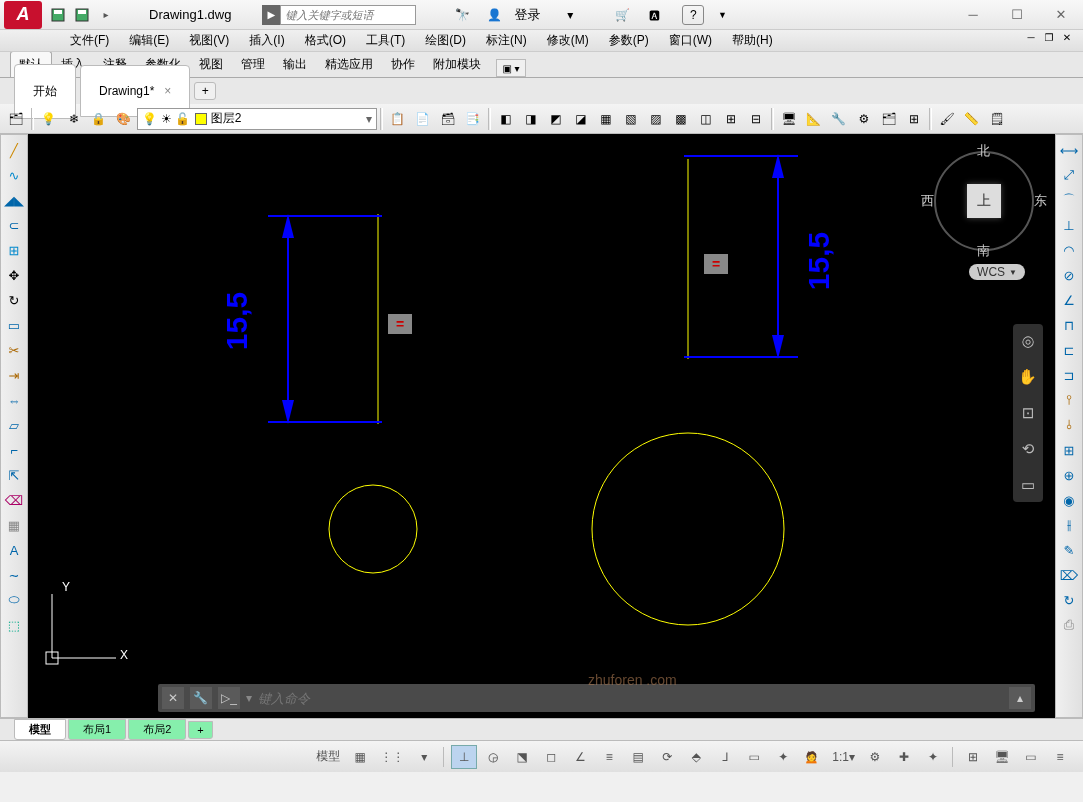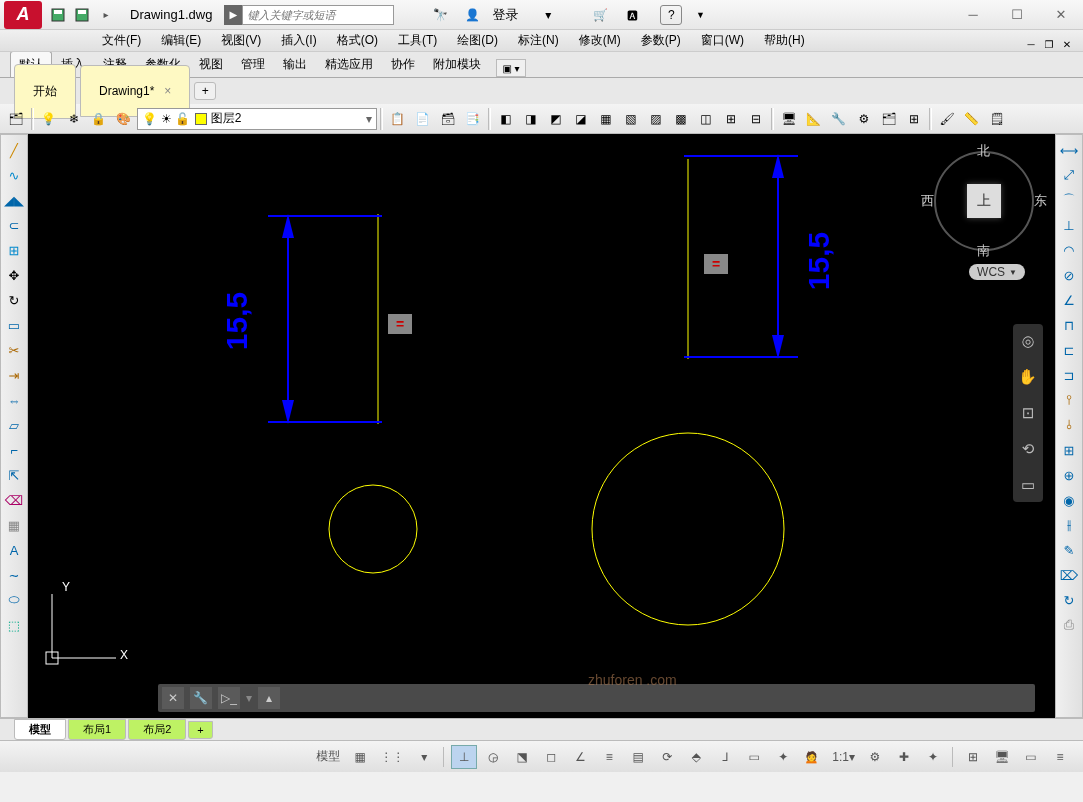--- a/index.html
+++ b/index.html
@@ -1,35 +1,35 @@
 <!DOCTYPE html>
 <html><head>
 <meta charset="utf-8">
 <style>
 *{margin:0;padding:0;box-sizing:border-box;font-family:"Microsoft YaHei",Arial,sans-serif;font-size:12px;user-select:none}
 body{width:1083px;height:802px;background:#f0f0f0;overflow:hidden;position:relative}
 .titlebar{height:30px;background:linear-gradient(#f8f8f8,#e8e8e8);display:flex;align-items:center;border-bottom:1px solid #ccc}
 .logo{width:38px;height:28px;background:#c8102e;color:#fff;font-weight:bold;font-size:18px;display:flex;align-items:center;justify-content:center;border-radius:3px;margin:1px 4px;font-style:italic}
 .qat-btn{width:24px;height:24px;display:flex;align-items:center;justify-content:center;cursor:pointer}
-.title-text{margin:0 12px;font-size:13px}
+.title-text{margin:0 31px;font-size:13px}
 .search-arrow{width:18px;height:20px;background:#666;color:#fff;display:flex;align-items:center;justify-content:center;font-size:10px}
-.search-box{width:152px;height:20px;border:1px solid #999;padding:0 4px;color:#888;font-style:italic;font-size:11px}
+.search-box{width:136px;height:20px;border:1px solid #999;padding:0 4px;color:#888;font-style:italic;font-size:11px}
 .title-icon{width:28px;height:24px;display:flex;align-items:center;justify-content:center;cursor:pointer;margin:0 2px}
 .login-text{margin:0 4px;font-size:13px}
 .win-btn{width:44px;height:28px;display:flex;align-items:center;justify-content:center;cursor:pointer;font-size:13px;color:#666}
-.menubar{height:22px;background:linear-gradient(#f0f0f0,#e0e0e0);display:flex;align-items:flex-end;padding-left:92px;border-bottom:1px solid #ccc;position:relative}
+.menubar{height:22px;background:linear-gradient(#f0f0f0,#e0e0e0);display:flex;align-items:flex-start;padding-left:60px;border-bottom:1px solid #ccc;position:relative}
 .menu-item{padding:2px 10px;cursor:pointer;font-size:12px}
 .menu-right{position:absolute;right:8px;display:flex;gap:2px}
 .menu-right span{width:16px;height:14px;display:inline-flex;align-items:center;justify-content:center;font-size:10px;cursor:pointer}
 .ribbon-tabs{height:26px;background:#e8e8e8;display:flex;align-items:end;padding-left:10px;border-bottom:1px solid #aaa}
 .ribbon-tab{padding:4px 8px;cursor:pointer;font-size:12px;border:1px solid transparent;border-bottom:none}
 .ribbon-tab.active{background:#f8f8f8;border-color:#aaa;border-radius:3px 3px 0 0}
 .ribbon-extra{width:30px;display:flex;align-items:center;justify-content:center;border:1px solid #bbb;margin-left:6px;height:18px;background:#f0f0f0;font-size:10px}
 .file-tabs{height:26px;background:#e8e8e8;display:flex;align-items:center;padding-left:14px;gap:4px}
-.file-tab{padding:18px 18px;background:#fef9c3;border:1px solid #bbb;border-radius:4px 4px 0 0;cursor:pointer;font-size:12px;display:flex;align-items:flex-end;gap:10px}
+.file-tab{padding:18px 18px;background:#ffffff;border:1px solid #bbb;border-radius:4px 4px 0 0;cursor:pointer;font-size:12px;display:flex;align-items:flex-end;gap:10px}
 .file-tab .close{color:#888;font-size:12px}
 .new-tab{width:22px;height:18px;border:1px solid #bbb;background:#f0f0f0;border-radius:3px;display:flex;align-items:center;justify-content:center;cursor:pointer}
 .toolbar-row{height:30px;background:linear-gradient(#f4f4f4,#e4e4e4);display:flex;align-items:center;border-bottom:1px solid #bbb;padding:0 4px;gap:1px}
 .tb-btn{width:24px;height:24px;display:flex;align-items:center;justify-content:center;cursor:pointer;border:1px solid transparent}
 .tb-sep{width:3px;height:22px;border-left:1px solid #bbb;border-right:1px solid #fff;margin:0 2px}
 .layer-combo{width:240px;height:22px;border:1px solid #999;background:#fff;display:flex;align-items:center;padding:0 4px;gap:4px}
 .layer-swatch{width:12px;height:12px;background:#ff0;border:1px solid #666}
 .layer-combo .arrow{margin-left:auto;color:#666}
 .workspace{position:relative;height:584px;display:flex}
 .left-palette,.right-palette{width:28px;background:linear-gradient(90deg,#f0f0f0,#e0e0e0);display:flex;flex-direction:column;align-items:center;padding-top:4px;gap:3px;border:1px solid #bbb}
@@ -42,21 +42,21 @@
 .wcs-badge{position:absolute;top:130px;right:30px;background:#ccc;color:#333;padding:1px 8px;border-radius:9px;font-size:11px;display:flex;align-items:center;gap:4px}
 .nav-bar{position:absolute;right:12px;top:190px;width:30px;background:rgba(120,120,120,.4);border-radius:4px;display:flex;flex-direction:column;align-items:center;padding:6px 0;gap:14px}
 .nav-btn{width:22px;height:22px;color:#bbb;display:flex;align-items:center;justify-content:center;font-size:15px}
 .dim-text{position:absolute;color:#00f;font-size:30px;font-weight:bold;transform:rotate(-90deg)}
 .constraint-badge{position:absolute;width:24px;height:20px;background:#888;color:#c00;display:flex;align-items:center;justify-content:center;font-size:14px;font-weight:bold}
 .ucs-icon{position:absolute;bottom:46px;left:10px;color:#fff;font-size:12px}
 .cmd-line{position:absolute;bottom:6px;left:130px;right:20px;height:28px;background:#4a4a4a;display:flex;align-items:center;gap:6px;padding:0 4px;border-radius:2px}
 .cmd-btn{width:22px;height:22px;background:#5a5a5a;color:#ccc;display:flex;align-items:center;justify-content:center;font-size:12px}
 .cmd-input{flex:1;background:transparent;border:none;color:#aaa;font-style:italic;font-size:13px}
 .layout-tabs{height:22px;background:#e8e8e8;display:flex;align-items:center;padding-left:14px;gap:2px;border-top:1px solid #bbb}
-.layout-tab{padding:2px 14px;border:1px solid #bbb;background:#bef264;cursor:pointer;font-size:11px;border-radius:0 0 3px 3px}
+.layout-tab{padding:2px 14px;border:1px solid #bbb;background:#86efac;cursor:pointer;font-size:11px;border-radius:0 0 3px 3px}
 .layout-tab.active{background:#fff;font-weight:bold}
 .statusbar{height:32px;background:linear-gradient(#f4f4f4,#e0e0e0);display:flex;align-items:center;justify-content:flex-end;padding:0 10px;gap:3px;border-top:1px solid #bbb}
 .status-btn{min-width:26px;height:24px;display:flex;align-items:center;justify-content:center;cursor:pointer;border:1px solid transparent;padding:0 3px;color:#555}
 .status-btn.on{background:#bcd4ef;border-color:#7aa}
 .status-sep{width:2px;height:20px;border-left:1px solid #bbb;margin:0 3px}
 svg{display:block}
 .watermark{position:absolute;bottom:0;left:540px;color:rgba(140,140,140,.4);font-size:60px;font-family:serif;font-style:italic;pointer-events:none;letter-spacing:8px}
 .wm-url{position:absolute;bottom:30px;left:560px;color:rgba(170,120,80,.6);font-size:14px;pointer-events:none}
 </style>
 </head>
@@ -269,20 +269,21 @@
         </svg>
       <span style="position:absolute;left:24px;top:-2px">Y</span>
       <span style="position:absolute;left:82px;top:66px">X</span>
     </div>
 
     <div class="cmd-line">
       <div class="cmd-btn">✕</div>
       <div class="cmd-btn">🔧</div>
       <div class="cmd-btn">▷_</div>
       <div style="color:#888">▾</div>
+      <input class="cmd-input" placeholder="键入命令" style="">
       <div class="cmd-btn" style="background:#5a5a5a">▴</div>
     </div>
 
     <div class="wm-url">zhuforen .com</div>
   </div>
 
   <div class="right-palette">
     <div class="pal-btn" style="color:#06a">⟷</div>
     <div class="pal-btn" style="color:#06a">⤢</div>
     <div class="pal-btn" style="color:#06a">⌒</div>

